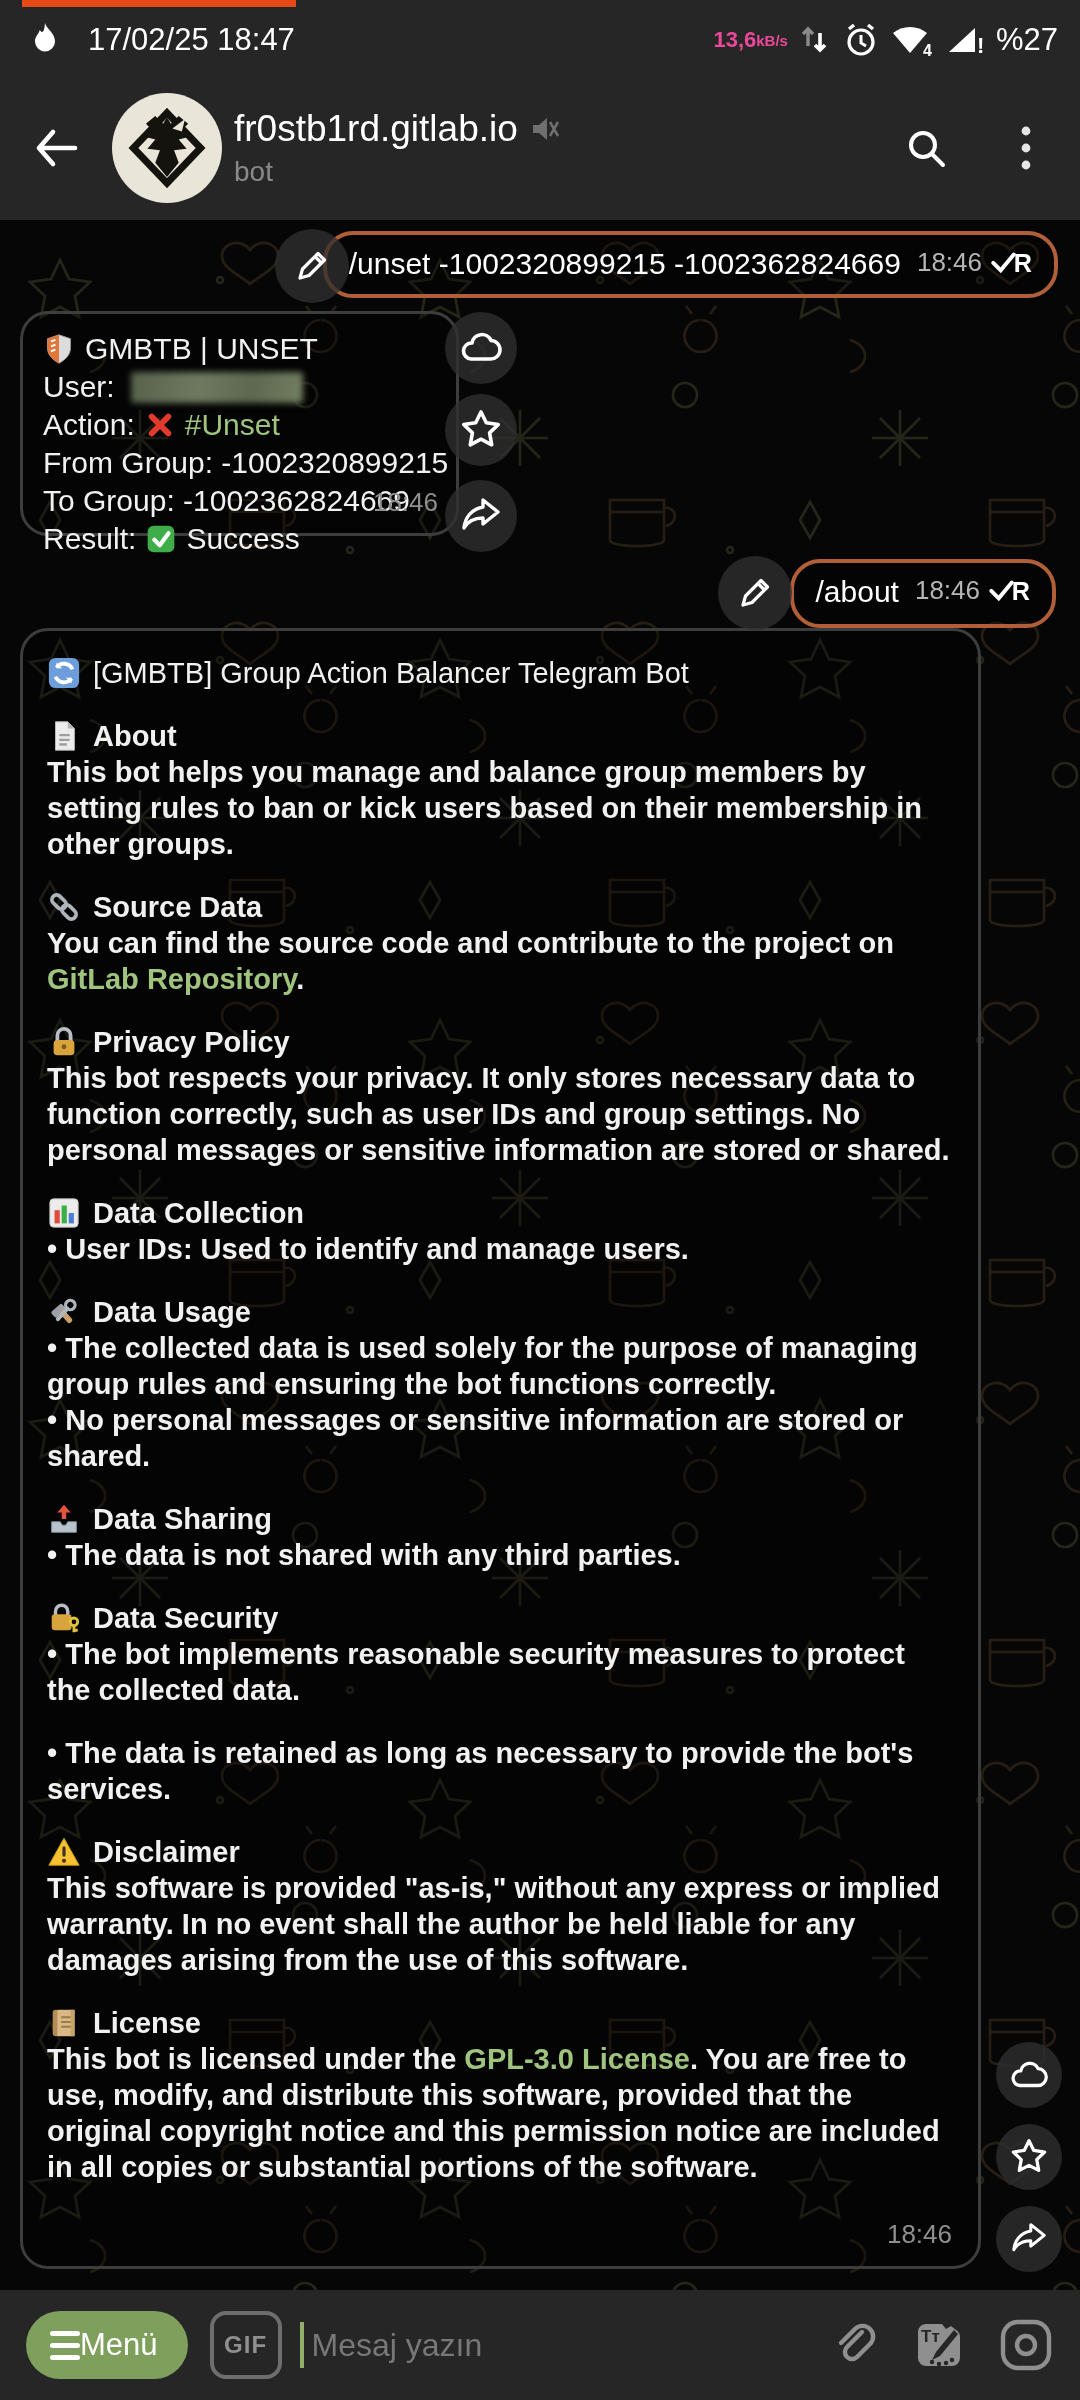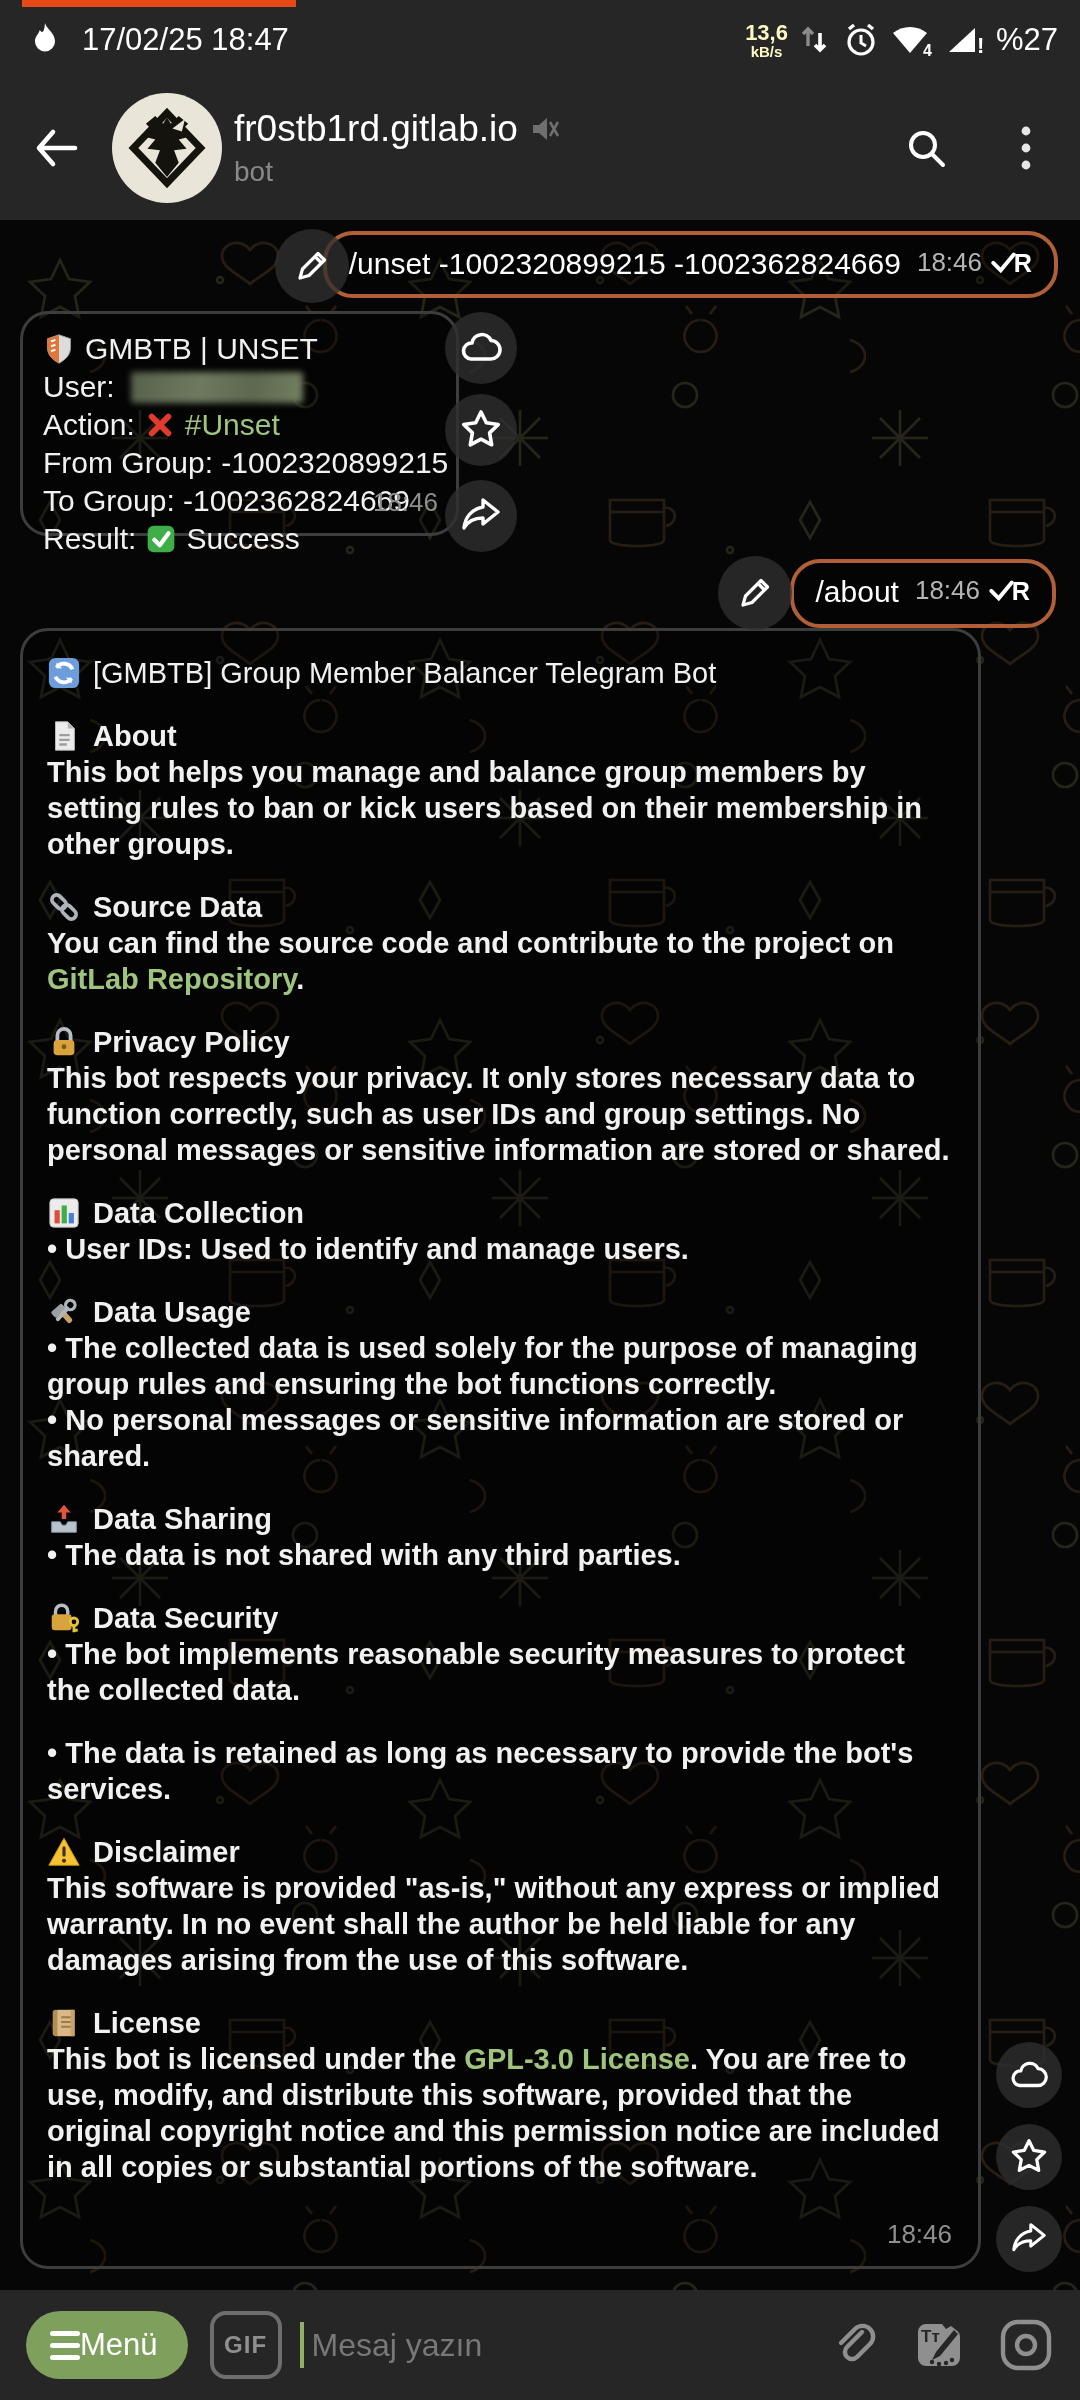--- a/index.html
+++ b/index.html
@@ -2,24 +2,24 @@
 <html><head>
 <meta charset="utf-8">
 <style>
   html,body{margin:0;padding:0;background:#000;}
   .phone{position:relative;width:1080px;height:2400px;background:#060606;overflow:hidden;
          font-family:"Liberation Sans",sans-serif;color:#f1f1f1;}
   
   .top-chrome{position:absolute;top:0;left:0;right:0;height:220px;background:#262626;z-index:5;}
   .notch-bar{position:absolute;top:0;left:22px;width:274px;height:7px;background:#e64a19;z-index:9;}
   .statusbar{position:absolute;top:16px;left:0;right:0;height:48px;display:flex;align-items:center;}
-  .sb-left{display:flex;align-items:center;gap:22px;margin-left:30px;}
+  .sb-left{display:flex;align-items:center;gap:28px;margin-left:30px;}
   .sb-time{font-size:31px;font-weight:500;color:#fff;}
   .sb-right{margin-left:auto;margin-right:22px;display:flex;align-items:center;gap:10px;}
-  .speed{display:flex;flex-direction:column;align-items:center;line-height:1;color:#fef9c3;}
+  .speed{display:flex;flex-direction:row;align-items:center;line-height:1;color:#ec4899;}
   .speed b{font-size:22px;font-weight:700;}
   .speed i{font-style:normal;font-size:15px;font-weight:700;}
   .sb-batt{font-size:31px;font-weight:500;color:#fff;}
   
   .header{position:absolute;top:78px;left:0;right:0;height:140px;display:flex;align-items:center;}
   .hdr-back{width:56px;height:56px;margin-left:28px;display:flex;align-items:center;justify-content:center;}
   .avatar{width:110px;height:110px;border-radius:50%;background:#e9e5d8;margin-left:28px;
           display:flex;align-items:center;justify-content:center;overflow:hidden;flex:0 0 auto;}
   .hdr-texts{margin-left:12px;min-width:0;}
   .hdr-title-row{display:flex;align-items:center;gap:12px;}
@@ -252,21 +252,21 @@
 
     <div class="bubble big" style="left:20px;top:408px;width:961px;height:1641px;">
       <div class="title-line" id="about-title-line">
           <svg class="emo" width="34" height="34" viewBox="0 0 36 36">
             <rect x="2" y="2" width="32" height="32" rx="7" fill="#6d9ddb"></rect>
             <path d="M27 14a10 10 0 0 0-17-2" stroke="#fff" stroke-width="4" fill="none"></path>
             <path d="M10 7v6h6z" fill="#fff"></path>
             <path d="M9 22a10 10 0 0 0 17 2" stroke="#fff" stroke-width="4" fill="none"></path>
             <path d="M26 29v-6h-6z" fill="#fff"></path>
           </svg>
-        <span>[GMBTB] Group Member Balancer Telegram Bot</span>
+        <span>[GMBTB] Group Action Balancer Telegram Bot</span>
       </div>
       <div id="about-sections">
           <div class="sec">
             <div class="sec-h">
               <svg class="emo" width="34" height="34" viewBox="0 0 36 36">
                 <path d="M9 3h13l7 7v23H9z" fill="#ececec" stroke="#bdbdbd"></path>
                 <path d="M22 3v7h7z" fill="#b5b5b5"></path>
                 <path d="M13 17h11M13 22h11M13 27h8" stroke="#9e9e9e" stroke-width="2.4"></path>
               </svg>
               <span>About</span>

